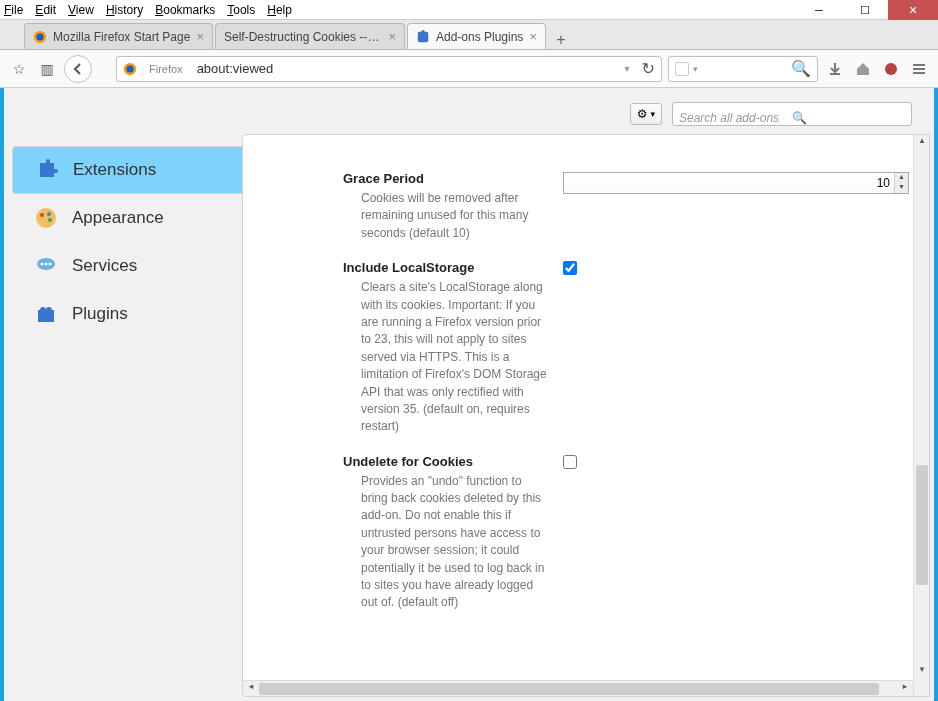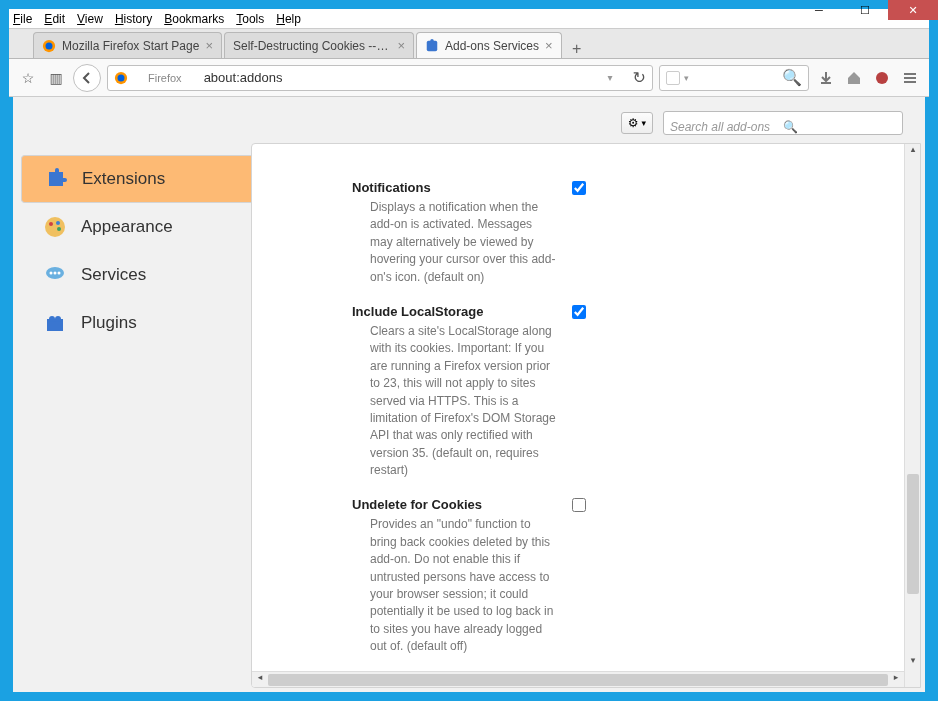--- a/index.html
+++ b/index.html
@@ -1,52 +1,52 @@
 <!DOCTYPE html>
 <html><head>
 <meta charset="utf-8">
 <style>
 * { margin: 0; padding: 0; box-sizing: border-box; font-family: "Segoe UI", Tahoma, sans-serif; }
 body { background: #1ba1e2; width: 938px; height: 701px; overflow: hidden; }
 
-.window-frame { background: #1ba1e2; padding: 9px; height: 100%; }
+.window-frame { background: #1ba1e2; padding: 0; height: 100%; }
 .menubar { background: #fff; height: 20px; display: flex; align-items: center; padding: 0 4px; font-size: 12px; border-bottom: 1px solid #ccc; }
 .menubar span { margin-right: 12px; cursor: default; }
 .menubar span:first-letter { text-decoration: underline; }
 
 .titlebar-btns { position: absolute; top: 0; right: 0; display: flex; }
 .tb-btn { width: 46px; height: 20px; display: flex; align-items: center; justify-content: center; font-size: 11px; }
 .tb-close { background: #c75050; color: #fff; width: 50px; }
 
 .tabstrip { background: #e8e8e8; height: 30px; display: flex; align-items: flex-end; padding: 0 24px; border-bottom: 1px solid #b8b8b8; }
 .tab { display: flex; align-items: center; height: 26px; background: #dcdcdc; border: 1px solid #b8b8b8; border-bottom: none; border-radius: 4px 4px 0 0; padding: 0 8px; margin-right: 2px; font-size: 12px; color: #444; max-width: 190px; }
 .tab.active { background: #f9f9f9; }
 .tab-icon { width: 14px; height: 14px; margin-right: 6px; flex-shrink: 0; }
 .tab-label { white-space: nowrap; overflow: hidden; text-overflow: ellipsis; flex: 1; }
 .tab-close { margin-left: 6px; color: #888; font-size: 13px; }
 .newtab { width: 26px; text-align: center; color: #666; font-size: 16px; }
 
 .toolbar { background: #f9f9f9; height: 38px; display: flex; align-items: center; padding: 0 8px; gap: 6px; border-bottom: 1px solid #ccc; }
 .tbicon { width: 22px; height: 22px; display: flex; align-items: center; justify-content: center; color: #555; font-size: 14px; }
-.urlbar-wrap { flex: 1; display: flex; align-items: center; background: #fff; border: 1px solid #c0c0c0; border-radius: 3px; height: 26px; padding: 0 6px; gap: 20px; }
+.urlbar-wrap { flex: 1; display: flex; align-items: center; background: #fff; border: 1px solid #c0c0c0; border-radius: 3px; height: 26px; padding: 0 6px; gap: 12px; margin-left: 18px; }
 .backbtn { width: 28px; height: 28px; border: 1px solid #c0c0c0; border-radius: 50%; display: flex; align-items: center; justify-content: center; background: #fff; }
 .identity { background: #fff; font-size: 11px; color: #888; margin-right: 2px; }
 .urltext { font-size: 13px; color: #333; flex: 1; }
 .searchbar { width: 150px; background: #fff; border: 1px solid #c0c0c0; border-radius: 3px; height: 26px; display: flex; align-items: center; padding: 0 6px; }
 
 .content { background: #f1f1f1; height: calc(100% - 88px); position: relative; margin: 0 4px 4px 4px; }
 .content-top { display: flex; justify-content: flex-end; align-items: center; padding: 14px 22px 8px; gap: 10px; }
 .gearbtn { background: linear-gradient(#fcfcfc,#eee); border: 1px solid #bbb; border-radius: 3px; height: 22px; padding: 0 6px; display: flex; align-items: center; gap: 3px; font-size: 12px; }
 .addon-search { background: #fff; border: 1px solid #bbb; border-radius: 3px; height: 24px; width: 240px; display: flex; align-items: flex-end; padding: 0 6px; font-size: 12px; color: #999; font-style: italic; }
 .addon-search span { flex: 1; }
 
 .layout { display: flex; height: calc(100% - 50px); }
 .sidebar { width: 238px; padding: 12px 0; }
 .side-item { display: flex; align-items: center; height: 48px; padding: 0 30px; font-size: 17px; color: #333; gap: 14px; cursor: default; }
-.side-item.selected { background: #fdba74; border: 1px solid #d4d4d4; border-right: none; border-radius: 4px 0 0 4px; margin-left: 8px; padding-left: 22px; }
+.side-item.selected { background: #7dd3fc; border: 1px solid #d4d4d4; border-right: none; border-radius: 4px 0 0 4px; margin-left: 8px; padding-left: 22px; }
 .side-icon { width: 24px; height: 24px; }
 
 .detail-panel { flex: 1; background: #fff; border: 1px solid #d4d4d4; border-radius: 4px 0 0 4px; margin-right: 4px; position: relative; overflow: hidden; }
 .detail-scroll { height: 100%; overflow-y: auto; padding: 36px 20px 10px 100px; }
 .opt-row { display: flex; margin-bottom: 18px; }
 .opt-left { width: 220px; padding-right: 14px; }
 .opt-title { font-size: 13px; font-weight: 600; color: #222; margin-bottom: 4px; }
 .opt-desc { font-size: 12px; color: #777; line-height: 1.45; padding-left: 18px; }
 .opt-right { flex: 1; padding-top: 1px; }
 .opt-input { width: 100%; height: 22px; border: 1px solid #aaa; text-align: right; padding: 0 18px 0 4px; font-size: 12px; background: linear-gradient(#fff,#fafafa); position: relative; }
@@ -99,21 +99,21 @@
       <span class="tab-label">Self-Destructing Cookies -- Sur...</span>
       <span class="tab-close">×</span>
     </div>
     <div class="tab active">
       <span class="tab-icon">
         <svg viewBox="0 0 16 16">
             <rect x="2" y="2" width="12" height="12" rx="2" fill="#3a76d0"></rect>
             <circle cx="8" cy="2" r="2" fill="#3a76d0"></circle>
           </svg>
       </span>
-      <span class="tab-label">Add-ons Services</span>
+      <span class="tab-label">Add-ons Plugins</span>
       <span class="tab-close">×</span>
     </div>
     <div class="newtab">+</div>
   </div>
 
   <div class="toolbar">
     <div class="tbicon">☆</div>
     <div class="tbicon">▥</div>
     <div class="backbtn">
       <svg width="14" height="14" viewBox="0 0 14 14">
@@ -121,21 +121,21 @@
         </svg>
     </div>
     <div class="urlbar-wrap">
       <span>
         <svg width="14" height="14" viewBox="0 0 16 16">
             <circle cx="8" cy="8" r="7" fill="#ff9500"></circle>
             <circle cx="8" cy="8" r="4" fill="#0060df"></circle>
           </svg>
       </span>
       <span class="identity">Firefox</span>
-      <span class="urltext">about:addons</span>
+      <span class="urltext">about:viewed</span>
       <span style="color:#999;font-size:10px;">▾</span>
       <span style="color:#555;">↻</span>
     </div>
     <div class="searchbar">
       <span style="width:14px;height:14px;border:1px solid #ccc;border-radius:2px;margin-right:4px;"></span>
       <span style="color:#999;font-size:9px;">▾</span>
       <span style="flex:1"></span>
       <span style="color:#3a76d0;">🔍</span>
     </div>
     <div class="tbicon">
@@ -217,30 +217,36 @@
       </div>
 
       <div class="detail-panel">
         <div class="vscroll">
           <div class="vscroll-arrow" style="top:0">▴</div>
           <div class="vscroll-thumb"></div>
           <div class="vscroll-arrow" style="bottom:16px">▾</div>
         </div>
         <div class="detail-scroll">
 
-
           <div class="opt-row">
             <div class="opt-left">
-              <div class="opt-title">Notifications</div>
-              <div class="opt-desc">Displays a notification when the add-on is activated. Messages may alternatively be viewed by hovering your cursor over this add-on's icon. (default on)</div>
+              <div class="opt-title">Grace Period</div>
+              <div class="opt-desc">Cookies will be removed after remaining unused for this many seconds (default 10)</div>
             </div>
             <div class="opt-right">
-              <input type="checkbox" class="chk" checked="" style="">
+              <div class="spinner-wrap">
+                <input class="opt-input" value="10" style="">
+                <div class="spinner-btns">
+                  <div class="spin">▲</div>
+                  <div class="spin">▼</div>
+                </div>
+              </div>
             </div>
           </div>
+
 
           <div class="opt-row">
             <div class="opt-left">
               <div class="opt-title">Include LocalStorage</div>
               <div class="opt-desc">Clears a site's LocalStorage along with its cookies. Important: If you are running a Firefox version prior to 23, this will not apply to sites served via HTTPS. This is a limitation of Firefox's DOM Storage API that was only rectified with version 35. (default on, requires restart)</div>
             </div>
             <div class="opt-right">
               <input type="checkbox" class="chk" checked="" style="">
             </div>
           </div>

